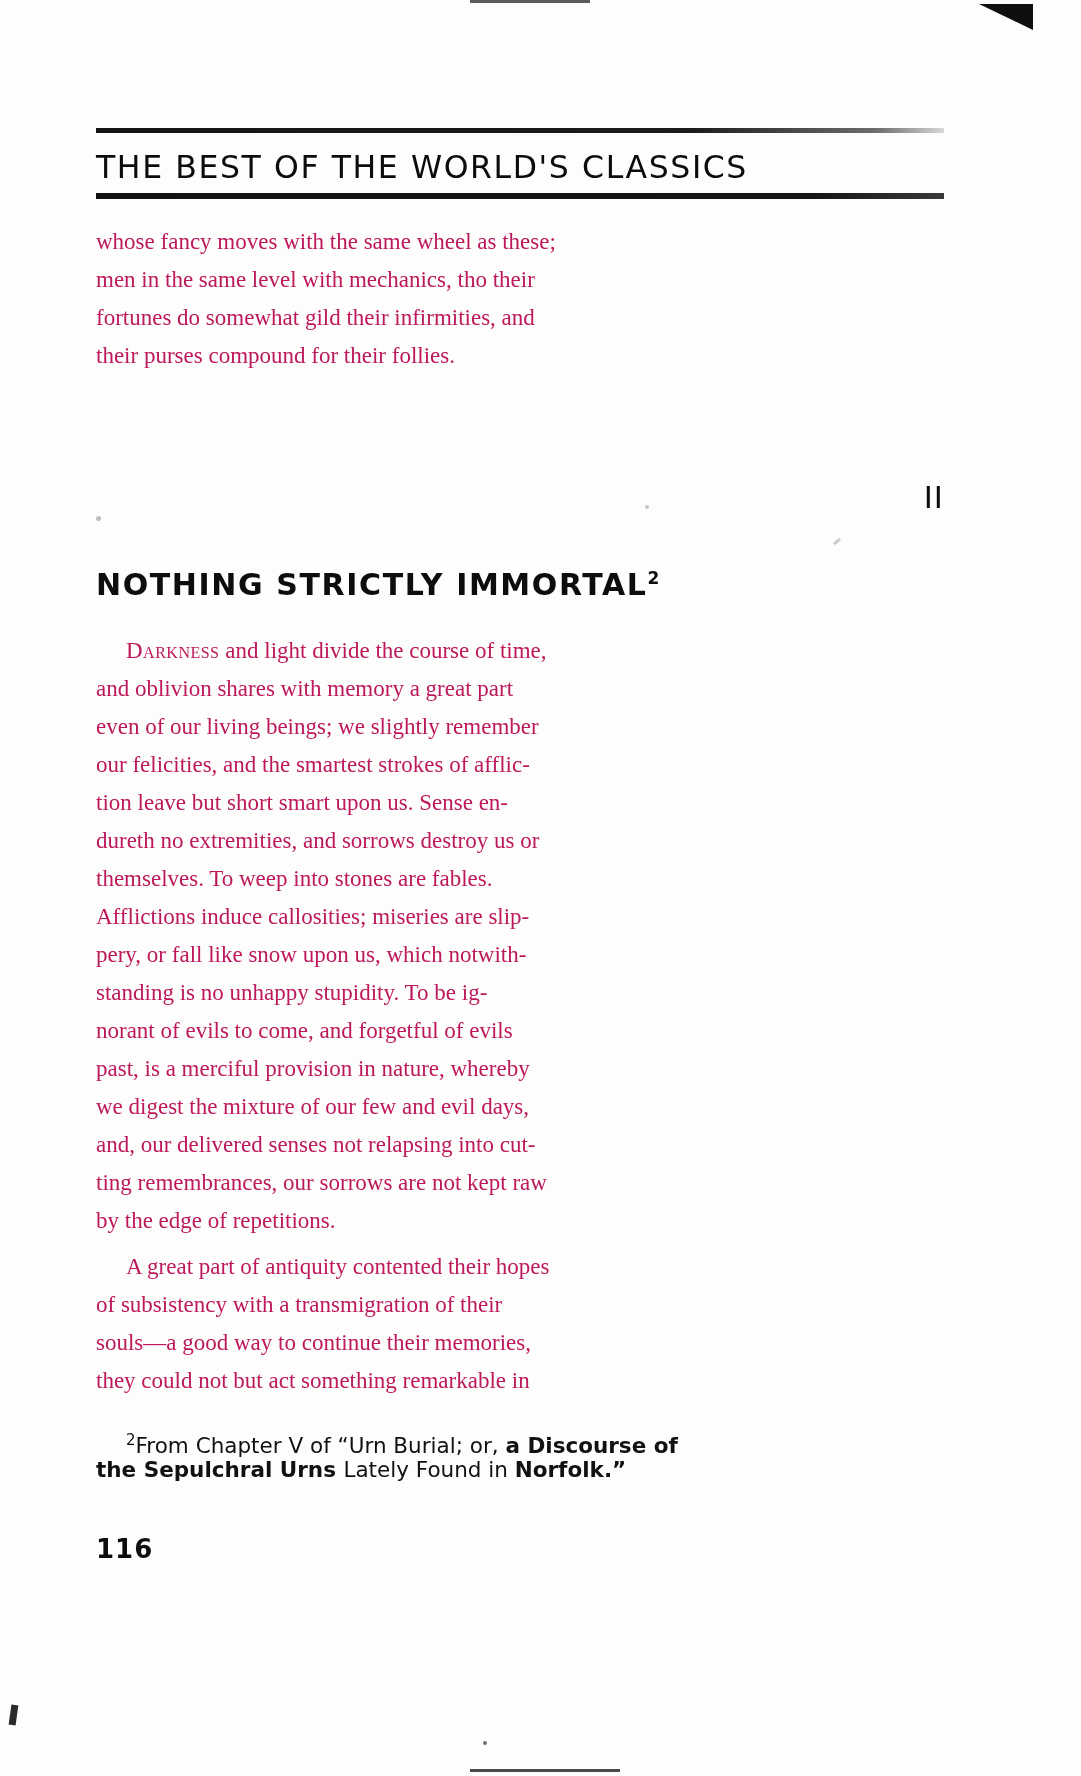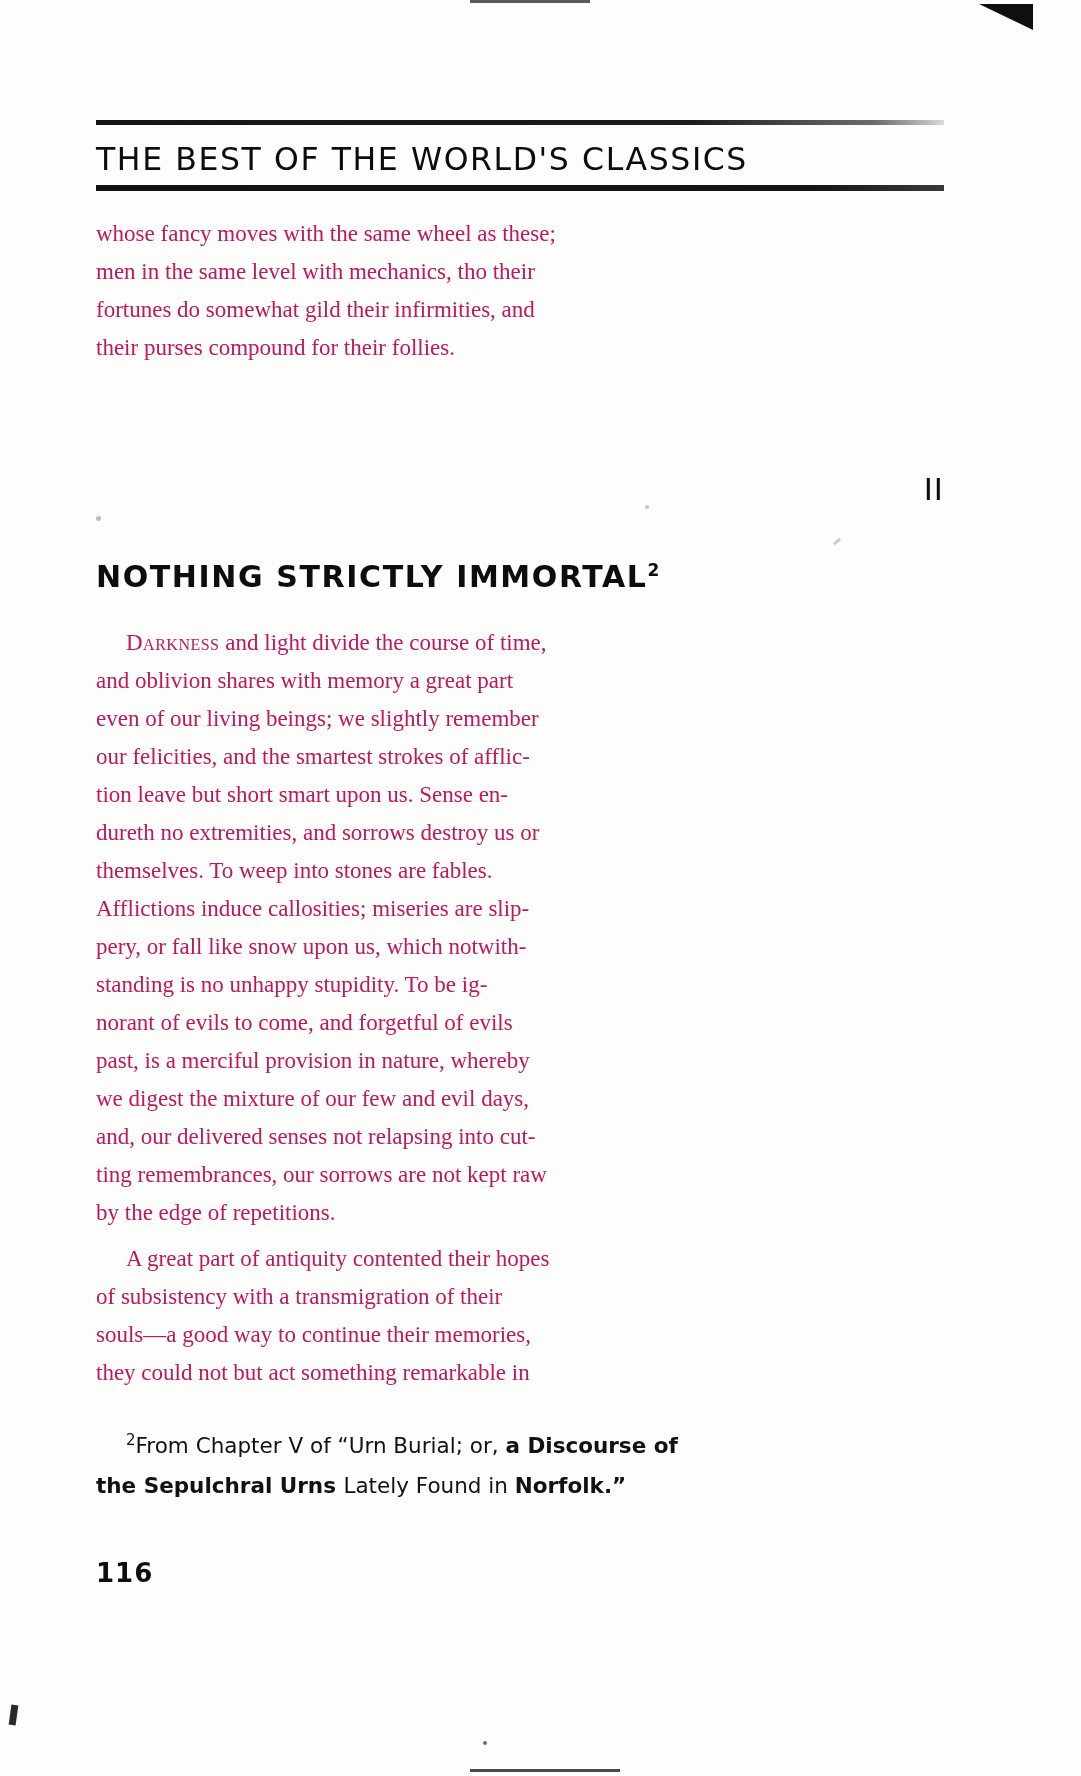--- a/index.html
+++ b/index.html
@@ -90,21 +90,21 @@
     width: 4px;
     height: 4px;
     background: #6e6e6e;
     border-radius: 50%;
   }
 
   
   .content {
     position: absolute;
     left: 96px;
-    top: 0;
+    top: 8px;
     width: 848px;
   }
 
   .rule {
     height: 6px;
     background: #141414;
     margin: 0;
   }
   .rule.top {
     margin-top: 120px;
@@ -187,21 +187,21 @@
   }
 
   .para2 {
     margin-top: 8px;
   }
 
   .footnote {
     margin-top: 28px;
     font-family: "DejaVu Sans", sans-serif;
     font-size: 21.5px;
-    line-height: 40px;
+    line-height: 24px;
     color: #111;
   }
   .footnote .ln {
     display: block;
     white-space: nowrap;
   }
   .footnote sup {
     font-size: 15px;
     vertical-align: super;
   }

